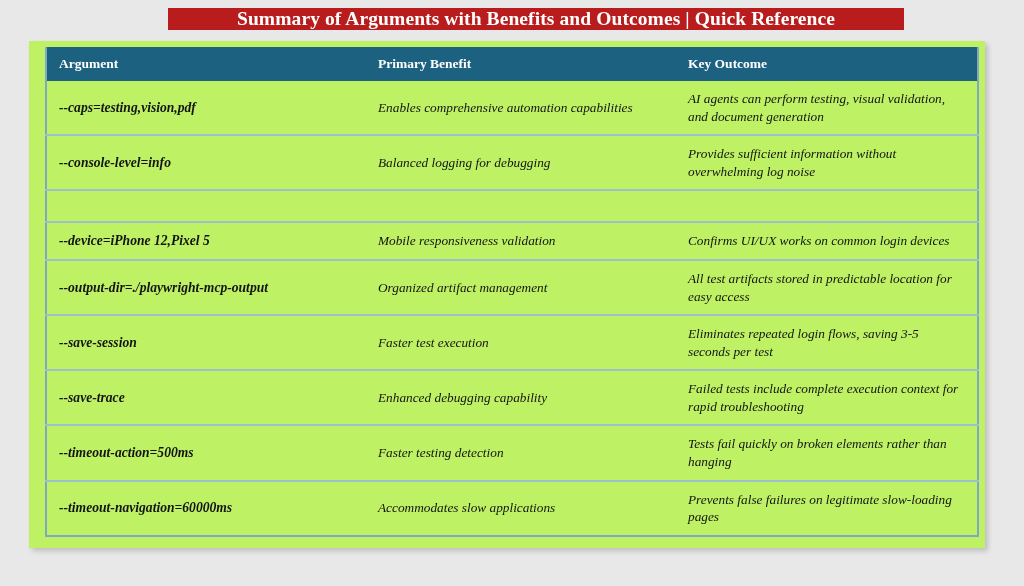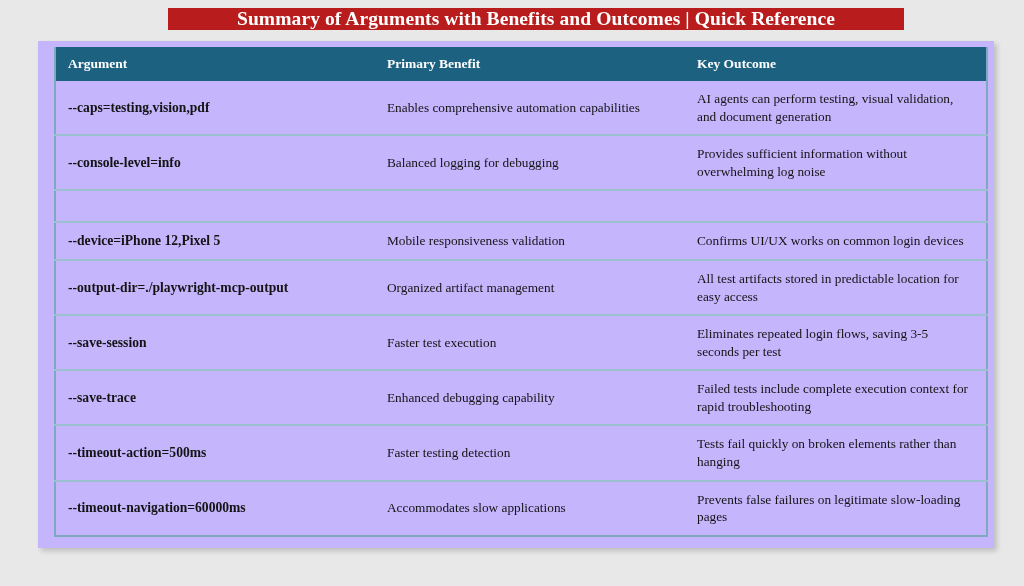--- a/index.html
+++ b/index.html
@@ -39,24 +39,23 @@
     line-height: 1;
   }
 
   
   .card {
     position: absolute;
     left: 29px;
     top: 41px;
     width: 956px;
     height: 507px;
-    background: #c4b5fd;
+    background: #bef264;
     box-shadow: 3px 3px 5px rgba(0,0,0,0.18);
     box-sizing: border-box;
-    margin-left: 9px;
   }
 
   
   .table-wrap {
     position: absolute;
     left: 16px;
     top: 6px;
     width: 932px;
     box-sizing: border-box;
   }
@@ -81,20 +80,21 @@
     padding: 9px 0 9px 12px;
     height: 30px;
     box-sizing: border-box;
     vertical-align: middle;
     border: none;
   }
   thead th.col-benefit { padding-left: 12px; }
 
   tbody tr {
     border-bottom: 2px solid #9dc0d0;
+    font-style: italic;
   }
   tbody tr:last-child {
     border-bottom: 2px solid #7ea9be;
   }
   tbody td {
     vertical-align: middle;
     padding: 9px 14px 9px 12px;
     box-sizing: border-box;
     color: #141414;
     font-family: "Liberation Serif", "DejaVu Serif", serif;

